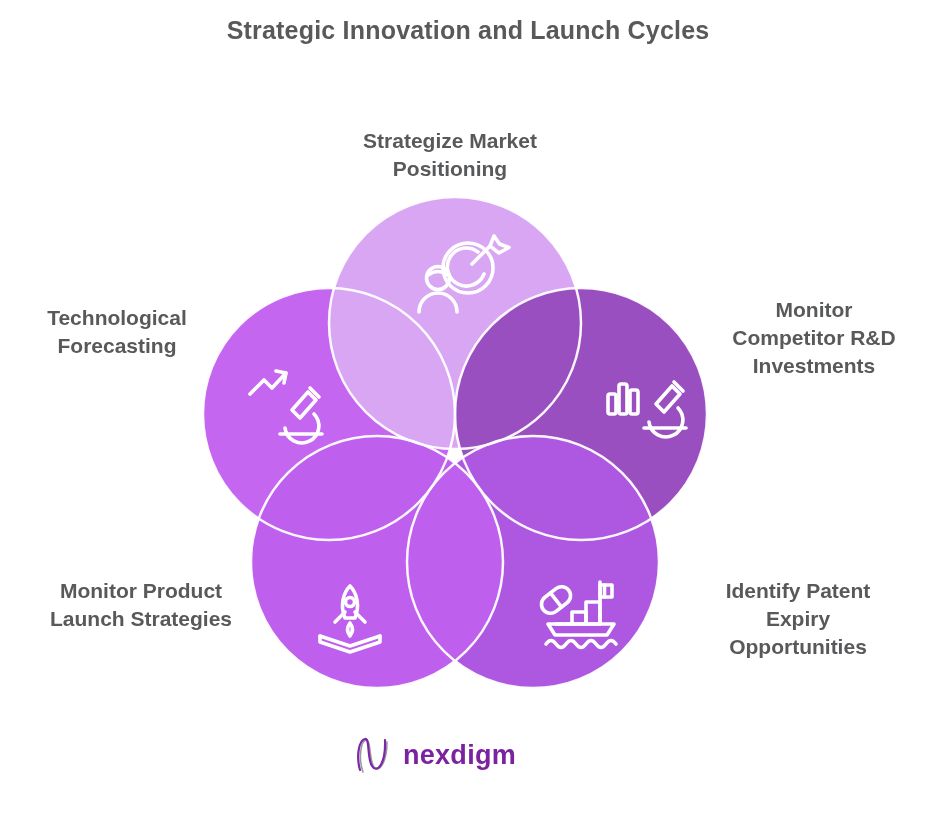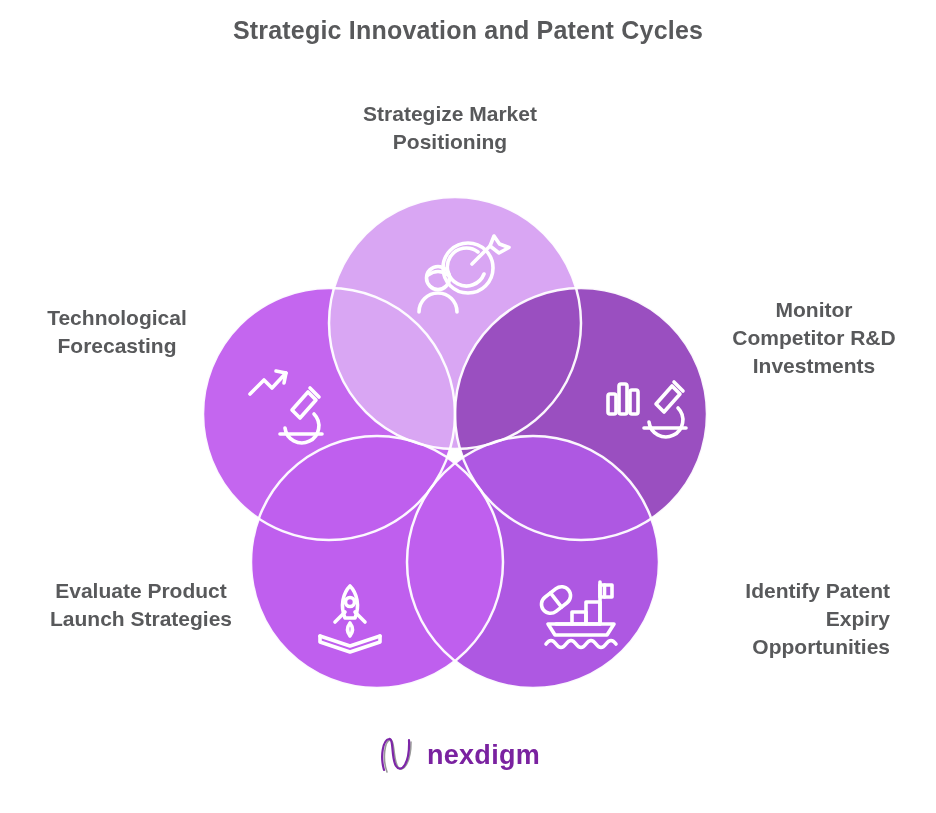--- a/index.html
+++ b/index.html
@@ -9,35 +9,35 @@
   }
   .title{
     position:absolute;top:16px;left:0;width:936px;text-align:center;
     font-size:25px;font-weight:bold;color:#58595b;letter-spacing:.2px;
   }
   .diagram-svg{position:absolute;left:0;top:0;}
   .petal-label{
     position:absolute;font-size:21px;font-weight:bold;color:#58595b;
     text-align:center;line-height:1.33;white-space:pre-line;
   }
-  .label-top{left:290px;top:100px;width:320px;}
+  .label-top{left:290px;top:127px;width:320px;}
   .label-right{left:704px;top:296px;width:220px;}
-  .label-bottom-right{left:670px;top:577px;width:220px;text-align:right;}
+  .label-bottom-right{left:688px;top:577px;width:220px;}
   .label-bottom-left{left:26px;top:577px;width:230px;}
   .label-left{left:17px;top:304px;width:200px;}
   .logo{
     position:absolute;left:0;top:734px;width:868px;
-    display:flex;justify-content:center;align-items:center;gap:9px;padding-left:24px;
+    display:flex;justify-content:center;align-items:center;gap:9px;
   }
   .logo-text{font-size:27px;font-weight:bold;color:#7a22a0;letter-spacing:.3px;}
 </style>
 </head>
 <body>
 
-<div class="title">Strategic Innovation and Patent Cycles</div>
+<div class="title">Strategic Innovation and Launch Cycles</div>
 
 <svg class="diagram-svg" width="936" height="813" viewBox="0 0 936 813">
 
   <circle cx="329" cy="414" r="126" fill="#c466ef"></circle>
   <circle cx="455" cy="323" r="126" fill="#d9a6f3"></circle>
   <circle cx="581" cy="414" r="126" fill="#9a4fc0"></circle>
   <circle cx="533" cy="562" r="126" fill="#ae58e2"></circle>
   <circle cx="377" cy="562" r="126" fill="#bf5fee"></circle>
 
   <g fill="none" stroke="#ffffff" stroke-width="2.5" stroke-opacity="0.95">
@@ -111,21 +111,21 @@
 </svg>
 
 <div class="petal-label label-top">Strategize Market
 Positioning</div>
 <div class="petal-label label-right">Monitor
 Competitor R&amp;D
 Investments</div>
 <div class="petal-label label-bottom-right">Identify Patent
 Expiry
 Opportunities</div>
-<div class="petal-label label-bottom-left">Evaluate Product
+<div class="petal-label label-bottom-left">Monitor Product
 Launch Strategies</div>
 <div class="petal-label label-left">Technological
 Forecasting</div>
 
 <div class="logo">
   <svg width="42" height="42" viewBox="0 0 40 42">
     <g fill="none" stroke-linecap="round">
       <path d="M10,38 C5,24 8,7 13,6 C18,5 16,26 21,33 C26,40 34,28 34,8" stroke="#9a9a9a" stroke-width="1.6"></path>
       <path d="M7,36 C3,22 6,6 12,5 C17,4 14,24 19,32 C24,40 33,30 32,6" stroke="#7d26a8" stroke-width="2.2"></path>
     </g>

